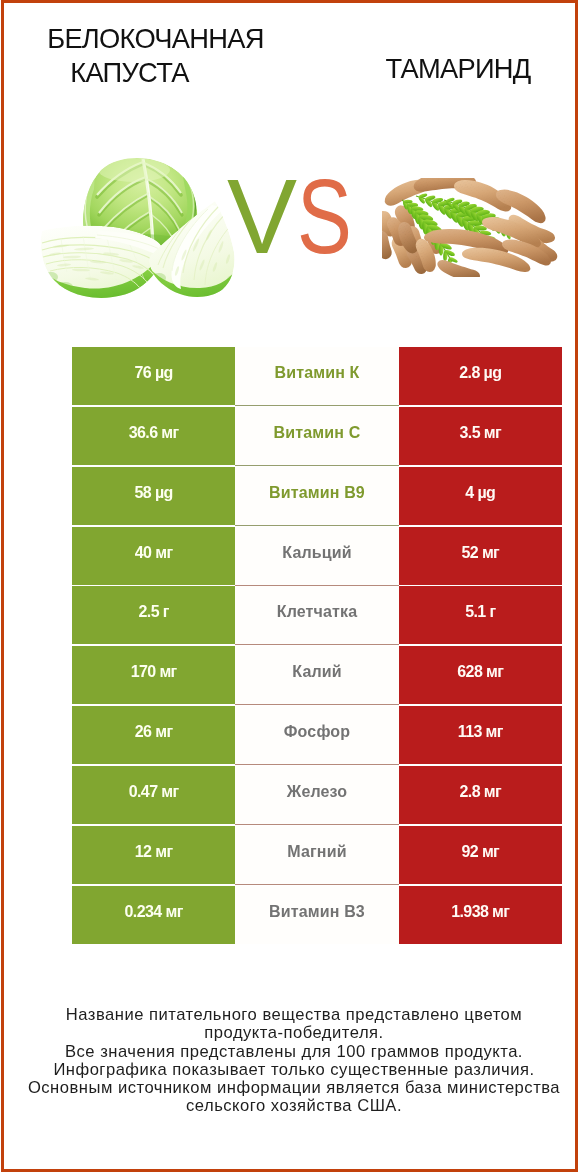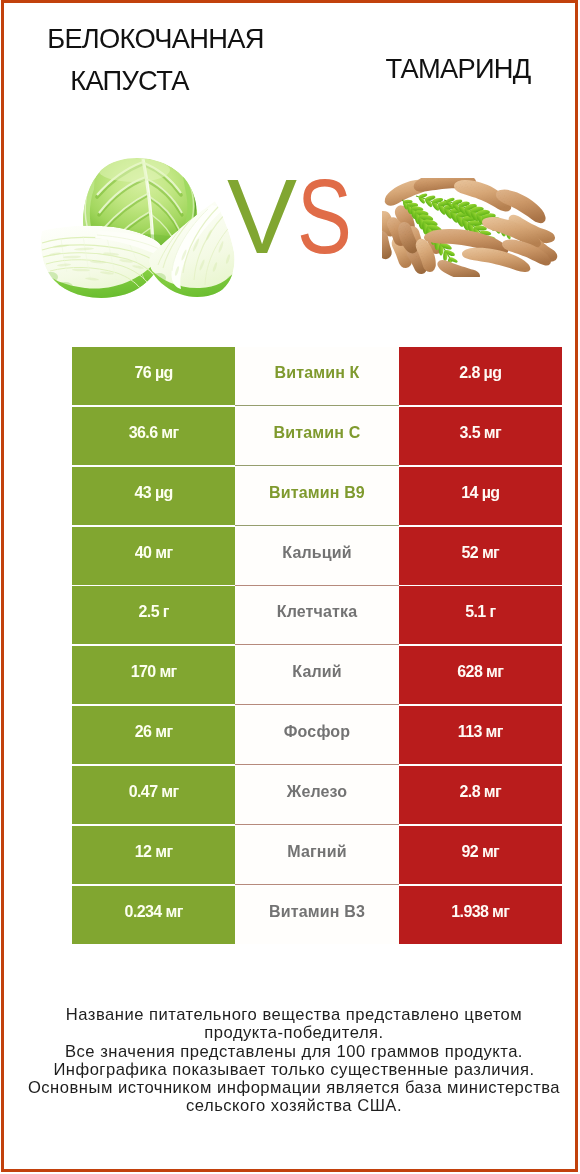--- a/index.html
+++ b/index.html
@@ -23,39 +23,39 @@
     position:absolute;
     font-size:27.3px;
     line-height:27.3px;
     letter-spacing:-0.72px;
     font-weight:400;
     color:#111111;
     white-space:nowrap;
     text-align:center;
   }
   #t-l1{left:0;top:22px;width:303px;}
-  #t-l2{left:0;top:64px;width:251px;}
+  #t-l2{left:0;top:56px;width:251px;}
   #t-r1{left:327px;top:52px;width:254px;}
 
   
   #img-cabbage{position:absolute;left:35px;top:150px;width:200px;height:150px;}
   #img-tamarind{position:absolute;left:378px;top:175px;width:176px;height:99px;}
   .vs span{
     position:absolute;
     font-size:105px;line-height:105px;
     font-weight:400;
     white-space:nowrap;
   }
   .vs .v{color:#81a631;left:223px;top:161px;}
   .vs .s{color:#e06c48;left:293px;top:161px;transform:scaleX(0.783);transform-origin:left top;}
 
   
   .table{position:absolute;left:21px;top:344px;width:537px;}
   .row{display:flex;height:58px;margin-bottom:1.85px;margin-left:47px;}
-  .row:last-child{margin-bottom:0;justify-content:flex-end;}
+  .row:last-child{margin-bottom:0;}
   .cell{
     width:179px;box-sizing:border-box;
     display:flex;align-items:center;justify-content:center;
     font-size:16px;font-weight:700;
     letter-spacing:-0.6px;
     line-height:1;
     padding-bottom:6px;
   }
   .cell.left{background:#81a630;color:#fdfff0;}
   .cell.right{background:#b91c1c;color:#fffaf5;}
@@ -392,23 +392,23 @@
         <div class="cell left">76 µg</div>
         <div class="cell mid">Витамин К</div>
         <div class="cell right">2.8 µg</div>
       </div>
       <div class="row win-left">
         <div class="cell left">36.6 мг</div>
         <div class="cell mid">Витамин C</div>
         <div class="cell right">3.5 мг</div>
       </div>
       <div class="row win-left">
-        <div class="cell left">43 µg</div>
+        <div class="cell left">58 µg</div>
         <div class="cell mid">Витамин B9</div>
-        <div class="cell right">14 µg</div>
+        <div class="cell right">4 µg</div>
       </div>
       <div class="row win-right">
         <div class="cell left">40 мг</div>
         <div class="cell mid">Кальций</div>
         <div class="cell right">52 мг</div>
       </div>
       <div class="row win-right">
         <div class="cell left">2.5 г</div>
         <div class="cell mid">Клетчатка</div>
         <div class="cell right">5.1 г</div>

